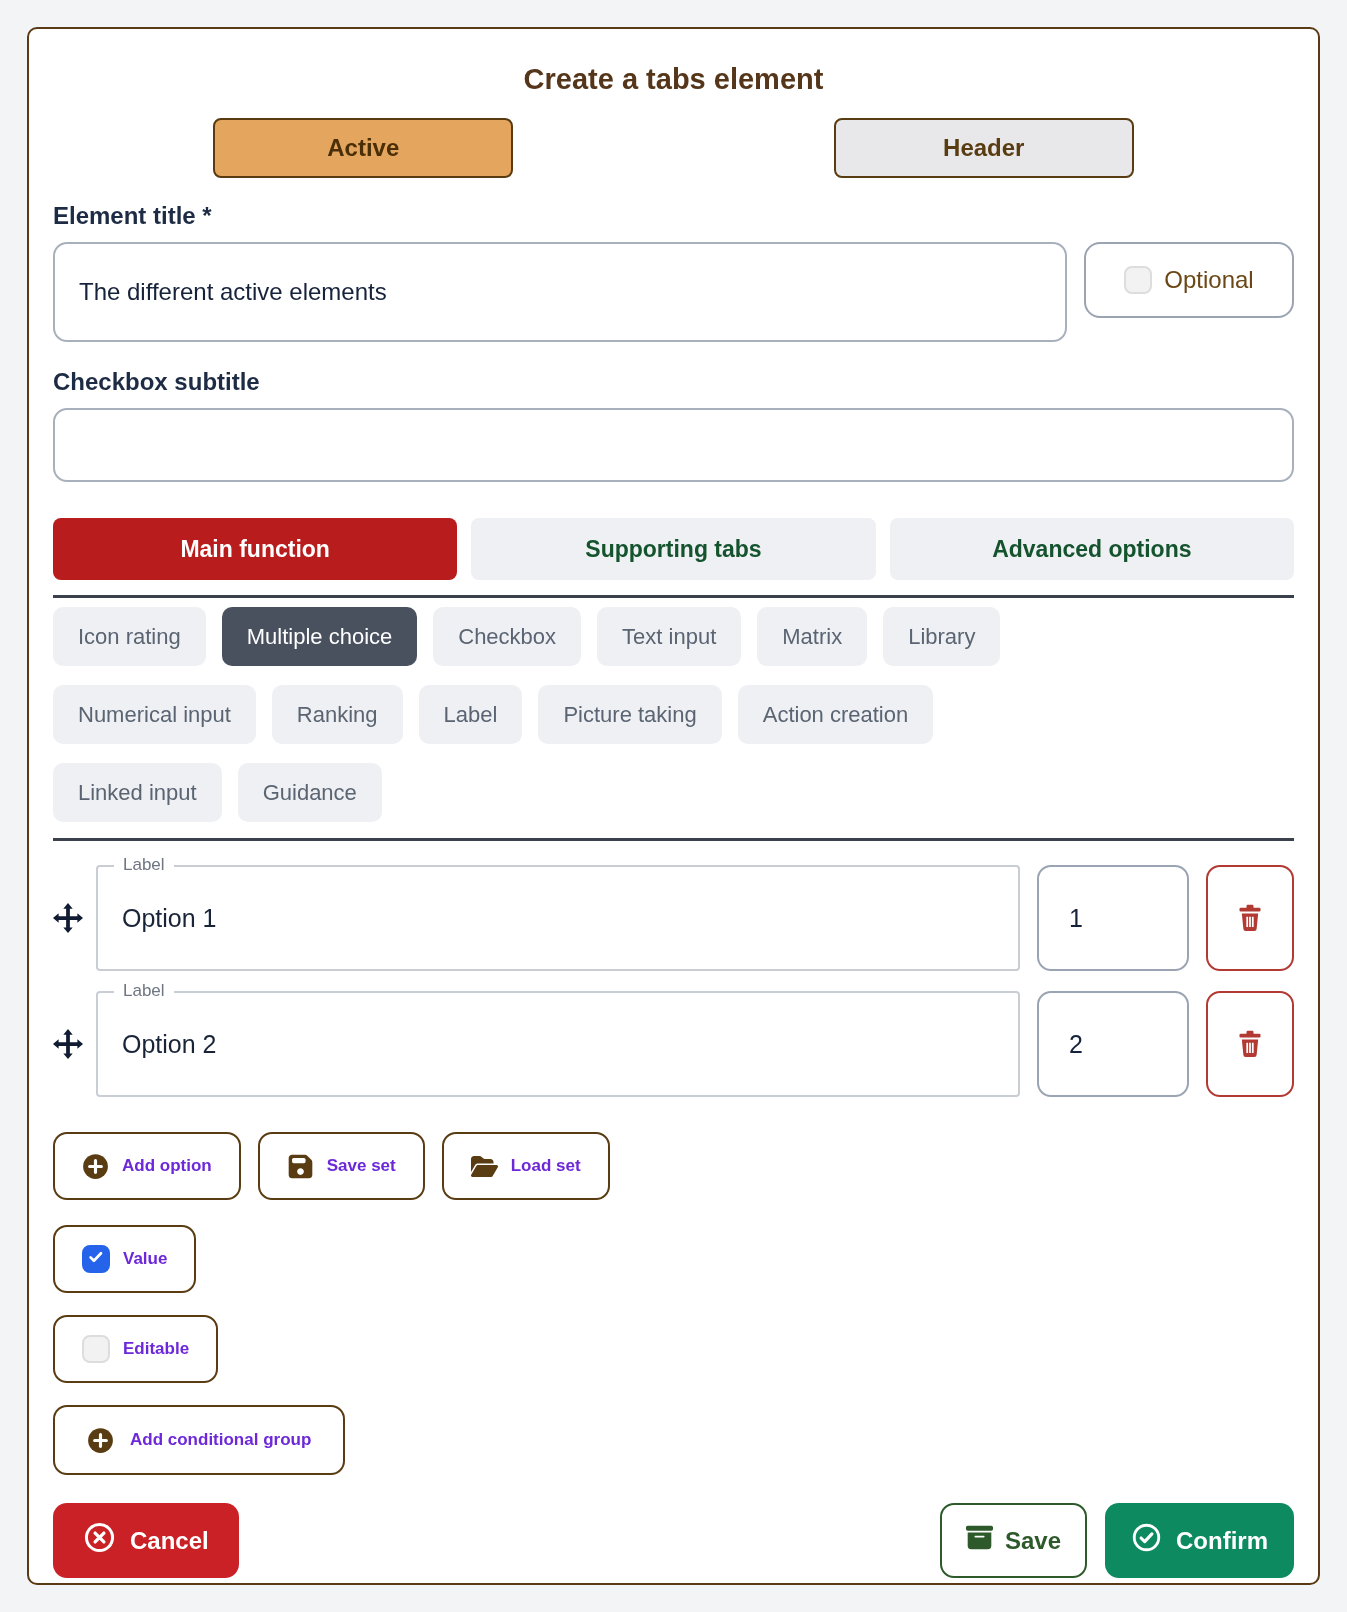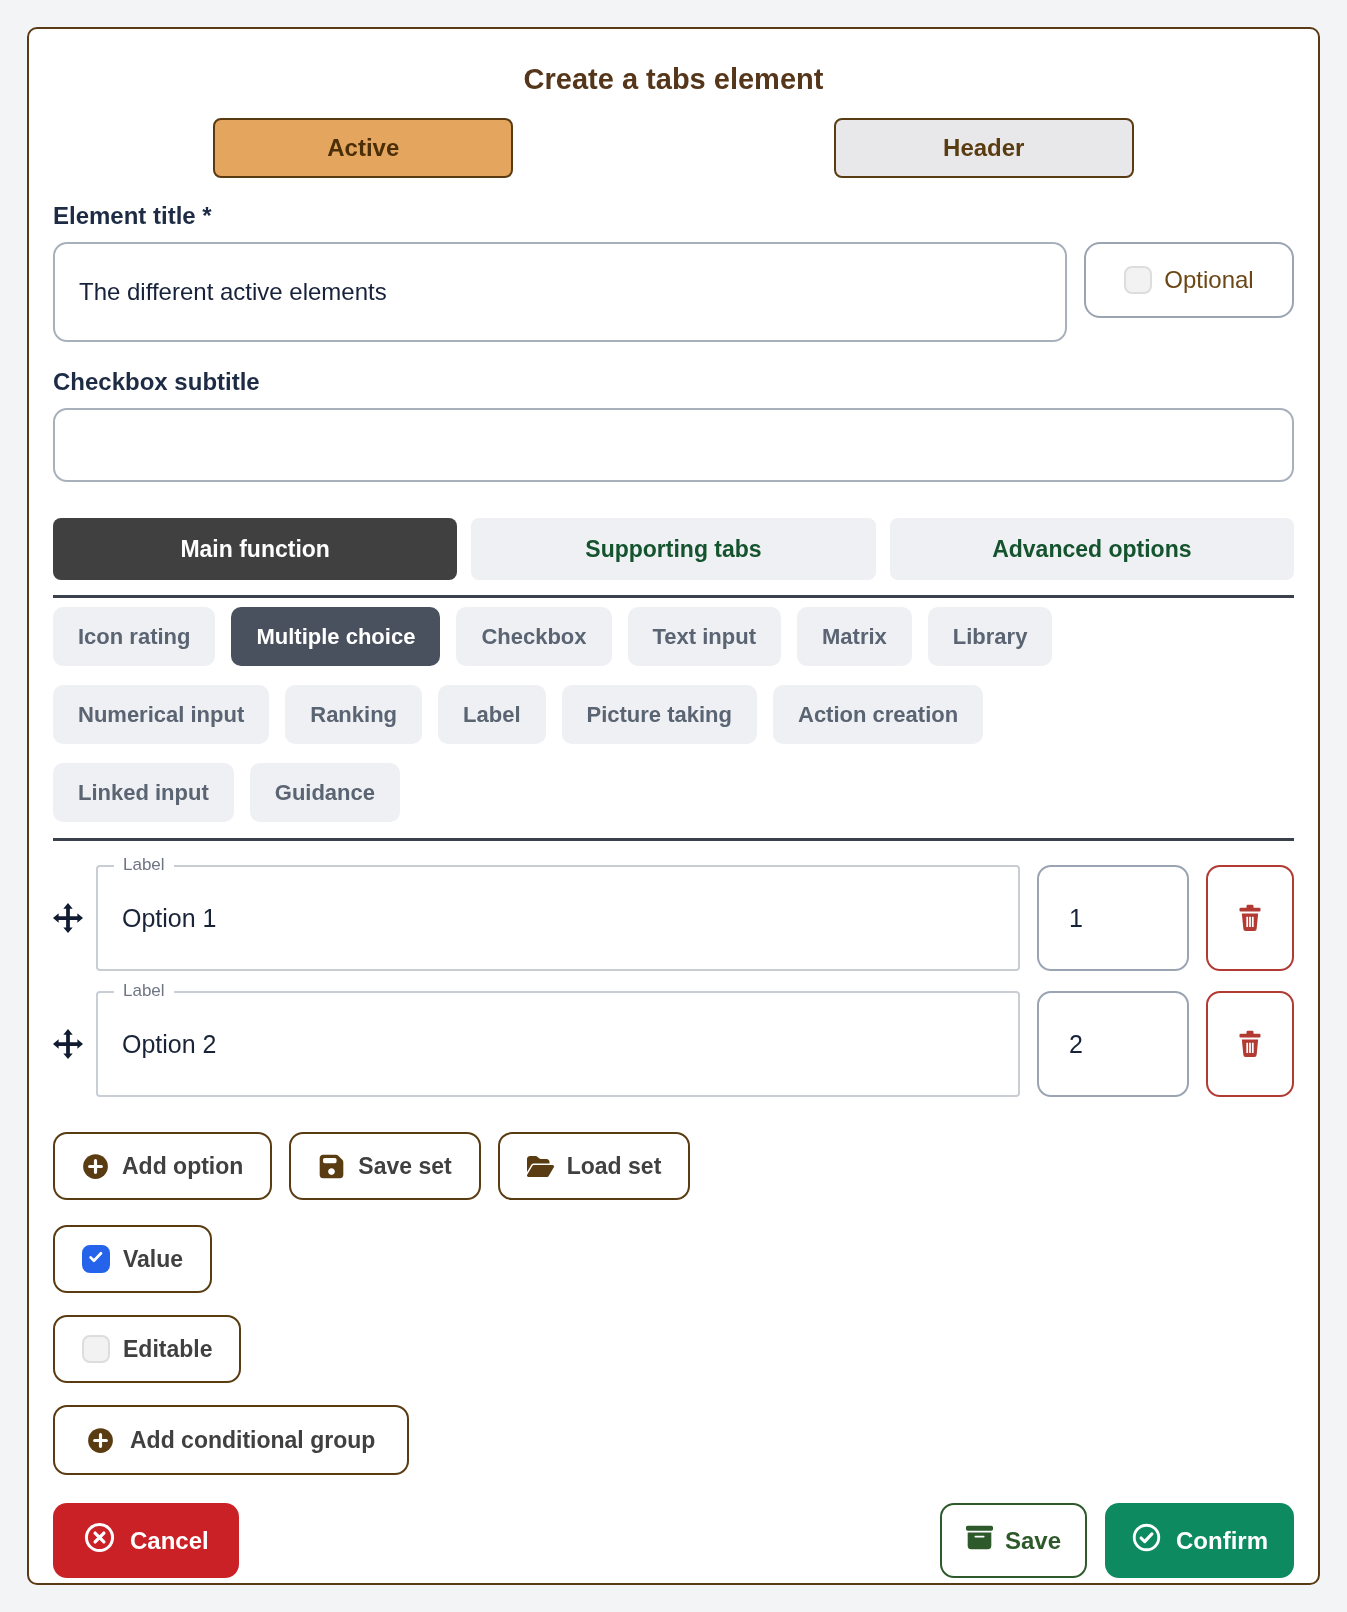--- a/index.html
+++ b/index.html
@@ -75,31 +75,31 @@
     background: #fff;
   }
   
   .tabs { display: flex; gap: 14px; margin-top: 32px; }
   .tab {
     flex: 1; height: 62px;
     border: none; border-radius: 8px;
     font-size: 23px; font-weight: bold;
     cursor: pointer; font-family: inherit;
   }
-  .tab.sel { background: #404040; color: #ffffff; }
+  .tab.sel { background: #b91c1c; color: #ffffff; }
   .tab.unsel { background: #eef0f3; color: #14532d; }
   .divider { height: 3px; background: #3a414d; margin-top: 15px; border: none; }
   .divider.d2 { margin-top: 16px; }
   
   .chips-row { display: flex; gap: 16px; margin-top: 19px; }
   .chips-row.first { margin-top: 9px; }
   .chip {
     height: 59px; padding: 8px 25px;
     border: none; border-radius: 10px;
-    font-size: 22px; font-weight: bold;
+    font-size: 22px; font-weight: normal;
     cursor: pointer; font-family: inherit;
   }
   .chip.unsel { background: #eef0f3; color: #5a6472; }
   .chip.sel { background: #49515f; color: #ffffff; }
   
   .option-row { display: flex; align-items: center; margin-top: 24px; }
   .option-row.second { margin-top: 20px; }
   .drag-handle { width: 30px; height: 30px; color: #111c33; cursor: grab; flex: 0 0 auto; margin-right: 13px; }
   .drag-handle svg { width: 30px; height: 30px; display: block; }
   .label-fieldset {
@@ -130,21 +130,21 @@
     display: flex; align-items: center; justify-content: center;
   }
   .delete-btn svg { width: 28px; height: 28px; }
   
   .actions-row { display: flex; gap: 17px; margin-top: 35px; }
   .toggle-row { margin-top: 22px; }
   .toggle-row.value-row { margin-top: 25px; }
   .brown-btn {
     height: 68px; padding: 0 27px;
     background: #fff; border: 2px solid #5a3c12; border-radius: 14px;
-    color: #404040; font-size: 23px; font-weight: bold;
+    color: #6d28d9; font-size: 17px; font-weight: bold;
     display: inline-flex; align-items: center; gap: 13px;
     cursor: pointer; font-family: inherit;
   }
   .brown-btn.tall { height: 70px; padding: 0 32px; gap: 16px; }
   .brown-btn .ico { display: inline-flex; color: #5a3c12; }
   .brown-btn .ico svg { width: 27px; height: 27px; }
   
   .footer { display: flex; align-items: center; margin-top: 28px; }
   .footer .spacer { flex: 1; }
   .cancel-btn {

